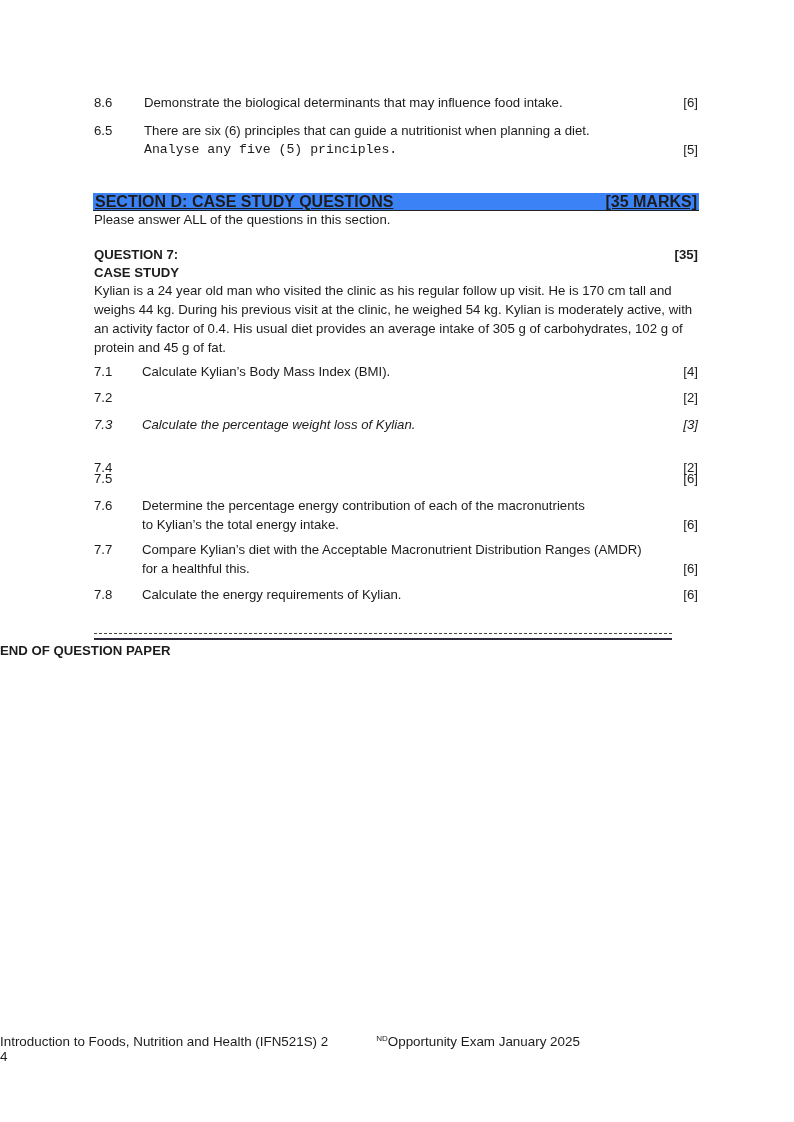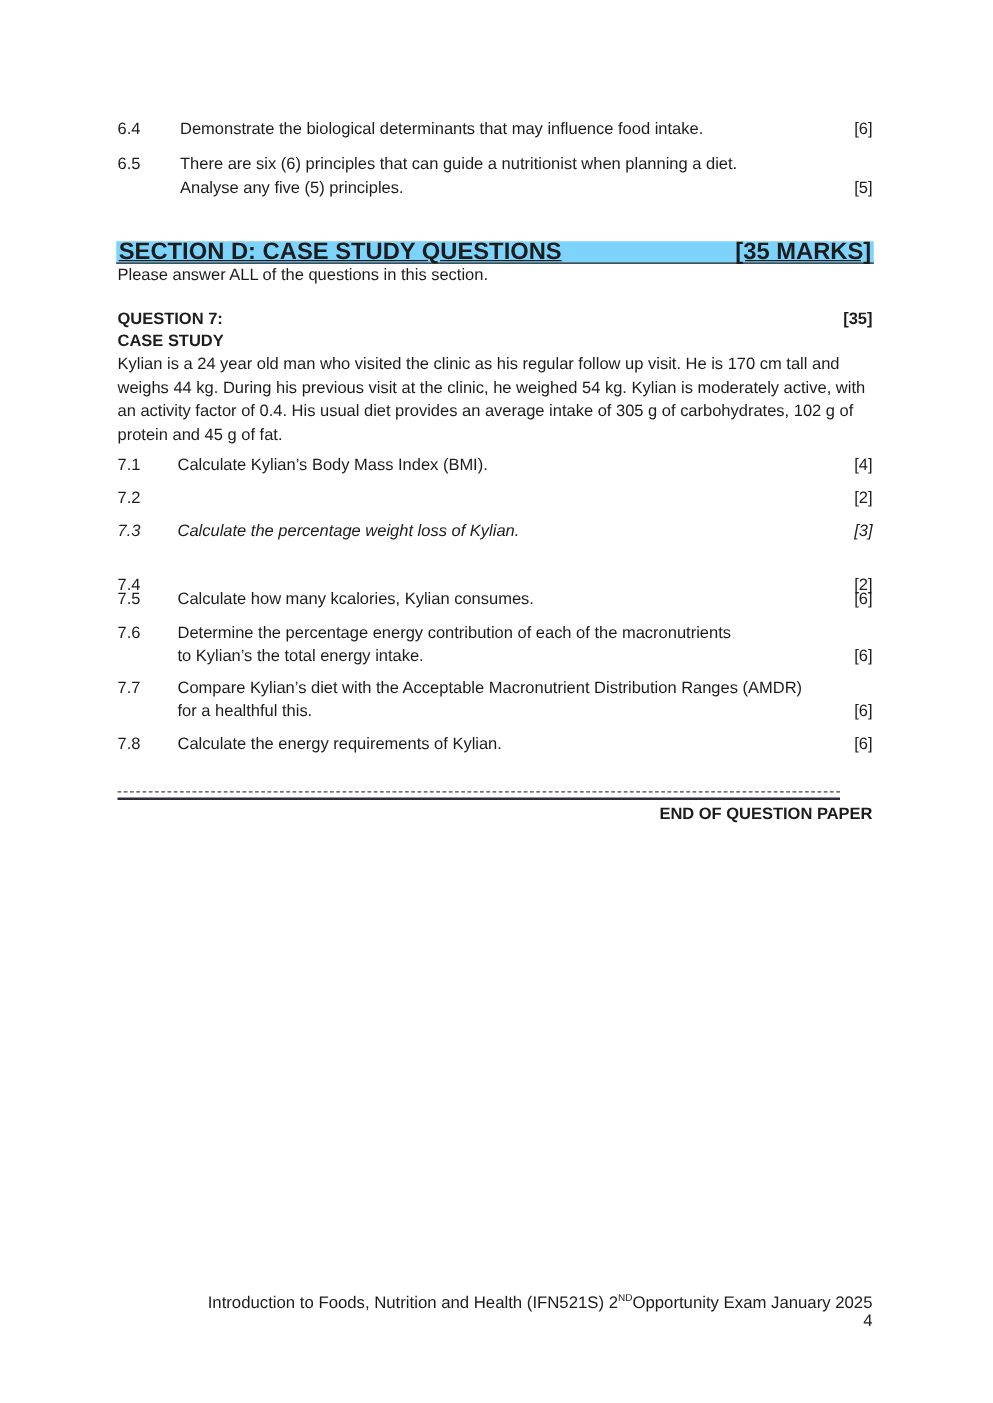--- a/index.html
+++ b/index.html
@@ -9,44 +9,44 @@
     color: #1c1c1c; font-size: 13.2px;
   }
   .abs { position: absolute; }
   .row { position: absolute; left: 94px; width: 604px; line-height: 17px; }
   .num { position: absolute; left: 0; top: 0; }
   .txt { position: absolute; left: 50px; top: 0; width: 500px; }
   .mark { position: absolute; right: 0; bottom: 0; }
   .sub { position: absolute; left: 50px; }
   .section-bar {
     position: absolute; left: 93px; top: 193px; width: 606px; height: 17px;
-    background: #7dd3fc; border-bottom: 1.5px solid #222;
-    font-weight: bold; font-size: 19px; line-height: 17px;
+    background: #3b82f6; border-bottom: 1.5px solid #222;
+    font-weight: bold; font-size: 16px; line-height: 17px;
   }
   .section-bar .title { position: absolute; left: 2px; top: 0; text-decoration: underline; }
   .section-bar .marks { position: absolute; right: 2px; top: 0; text-decoration: underline; }
   .bold { font-weight: bold; }
   .para { position: absolute; left: 94px; top: 281px; width: 610px; line-height: 19px; }
   .dash-line { position: absolute; left: 94px; top: 633px; width: 578px; border-top: 1px dashed #444; }
   .solid-line { position: absolute; left: 94px; top: 638px; width: 578px; border-top: 2px solid #2a2a3a; }
-  .center { position: absolute; left: 0; width: 698px; text-align: right; }
-  sup { font-size: 8px; }
+  .center { position: absolute; left: 0; width: 698px; text-align: left; }
+  sup { font-size: 8px; margin-left: 48px; }
 </style>
 </head>
 <body>
 
 <div class="row" style="top:94px;height:17px;">
-  <span class="num">6.4</span>
+  <span class="num">8.6</span>
   <span class="txt">Demonstrate the biological determinants that may influence food intake.</span>
   <span class="mark">[6]</span>
 </div>
 <div class="row" style="top:122px;height:36px;">
   <span class="num">6.5</span>
   <span class="txt">There are six (6) principles that can guide a nutritionist when planning a diet.</span>
-  <span class="sub" style="top:19px;">Analyse any five (5) principles.</span>
+  <span class="sub" style="top:19px;font-family:Liberation Mono, monospace;">Analyse any five (5) principles.</span>
   <span class="mark">[5]</span>
 </div>
 
 <div class="section-bar">
   <span class="title">SECTION D: CASE STUDY QUESTIONS</span>
   <span class="marks">[35 MARKS]</span>
 </div>
 <div class="abs" style="left:94px;top:211px;line-height:17px;">Please answer ALL of the questions in this section.</div>
 
 <div class="abs bold" style="left:94px;top:246px;line-height:17px;">QUESTION 7:</div>
@@ -67,21 +67,20 @@
   <span class="num">7.3</span>
   <span class="txt" style="left:48px">Calculate the percentage weight loss of Kylian.</span>
   <span class="mark">[3]</span>
 </div>
 <div class="row" style="top:443px;height:17px;margin-top:16px;">
   <span class="num">7.4</span>
   <span class="mark">[2]</span>
 </div>
 <div class="row" style="top:470px;height:17px;">
   <span class="num">7.5</span>
-  <span class="txt" style="left:48px">Calculate how many kcalories, Kylian consumes.</span>
   <span class="mark">[6]</span>
 </div>
 <div class="row" style="top:497px;height:36px;">
   <span class="num">7.6</span>
   <span class="txt" style="left:48px;width:520px">Determine the percentage energy contribution of each of the macronutrients</span>
   <span class="sub" style="left:48px;top:19px;">to Kylian’s  the total energy intake.</span>
   <span class="mark">[6]</span>
 </div>
 <div class="row" style="top:541px;height:36px;">
   <span class="num">7.7</span>

